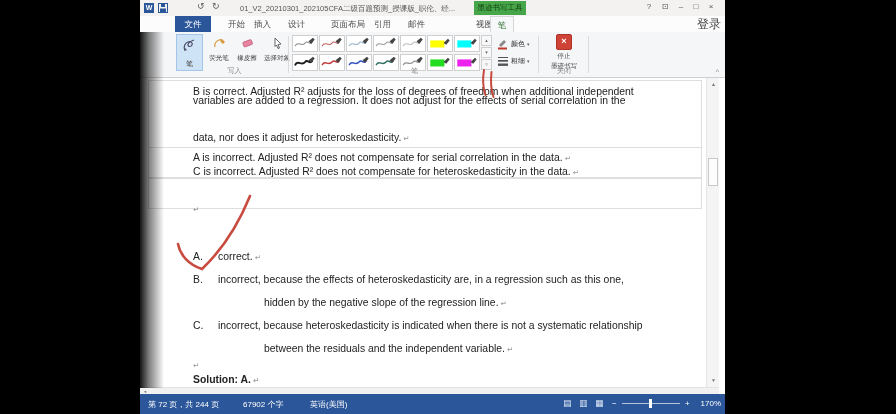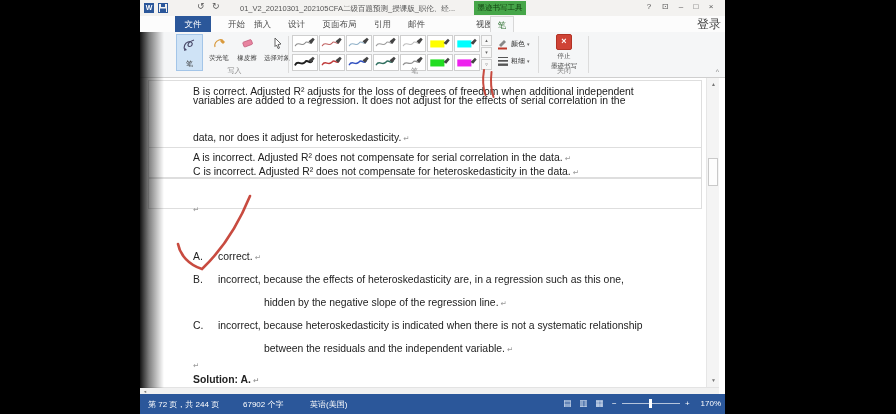--- a/index.html
+++ b/index.html
@@ -20,21 +20,21 @@
   .ctx-label{position:absolute;left:334px;top:1px;width:52px;height:14px;background:#46a649;
              color:#11400f;font-size:7.5px;text-align:center;line-height:14px;}
   .wc{position:absolute;top:2px;width:14px;text-align:center;font-size:8px;color:#555;cursor:default;}
   .wc-help{left:502px;} .wc-ribbon{left:518px;} .wc-min{left:534px;} .wc-restore{left:549px;} .wc-close{left:564px;}
 
   
   .tabrow{position:absolute;top:16px;left:0;right:0;height:16px;background:#fcfcfc;}
   .tab{position:absolute;top:0;height:16px;line-height:16px;text-align:center;font-size:8.5px;color:#4a4a4a;}
   .tab-file{left:35px;width:36px;background:#2b579a;color:#fff;}
   .tab-home{left:72px;width:33px;text-align:right;}  .tab-insert{left:106px;width:33px;}
-  .tab-design{left:140px;width:33px;} .tab-layout{left:174px;width:51px;}
+  .tab-design{left:140px;width:33px;} .tab-layout{left:174px;width:51px;text-align:right;}
   .tab-refs{left:226px;width:33px;}  .tab-mail{left:260px;width:33px;}
   .tab-review{left:294px;width:33px;margin-top:32px;} .tab-view{left:328px;width:33px;}
   .tab-pen{left:350px;width:24px;background:#f7f8f9;border:1px solid #d8d8d8;border-bottom:none;
            box-sizing:border-box;color:#2e7031;}
   .sign-in{position:absolute;right:4px;top:0;height:16px;line-height:16px;font-size:12px;color:#444;}
 
   
   .ribbon{position:absolute;top:32px;left:0;right:0;height:46px;background:#f5f6f7;
           border-bottom:1px solid #cfcfcf;box-sizing:border-box;}
   .grp-label{position:absolute;bottom:1px;font-size:7px;color:#8a8a8a;text-align:center;white-space:nowrap;}

